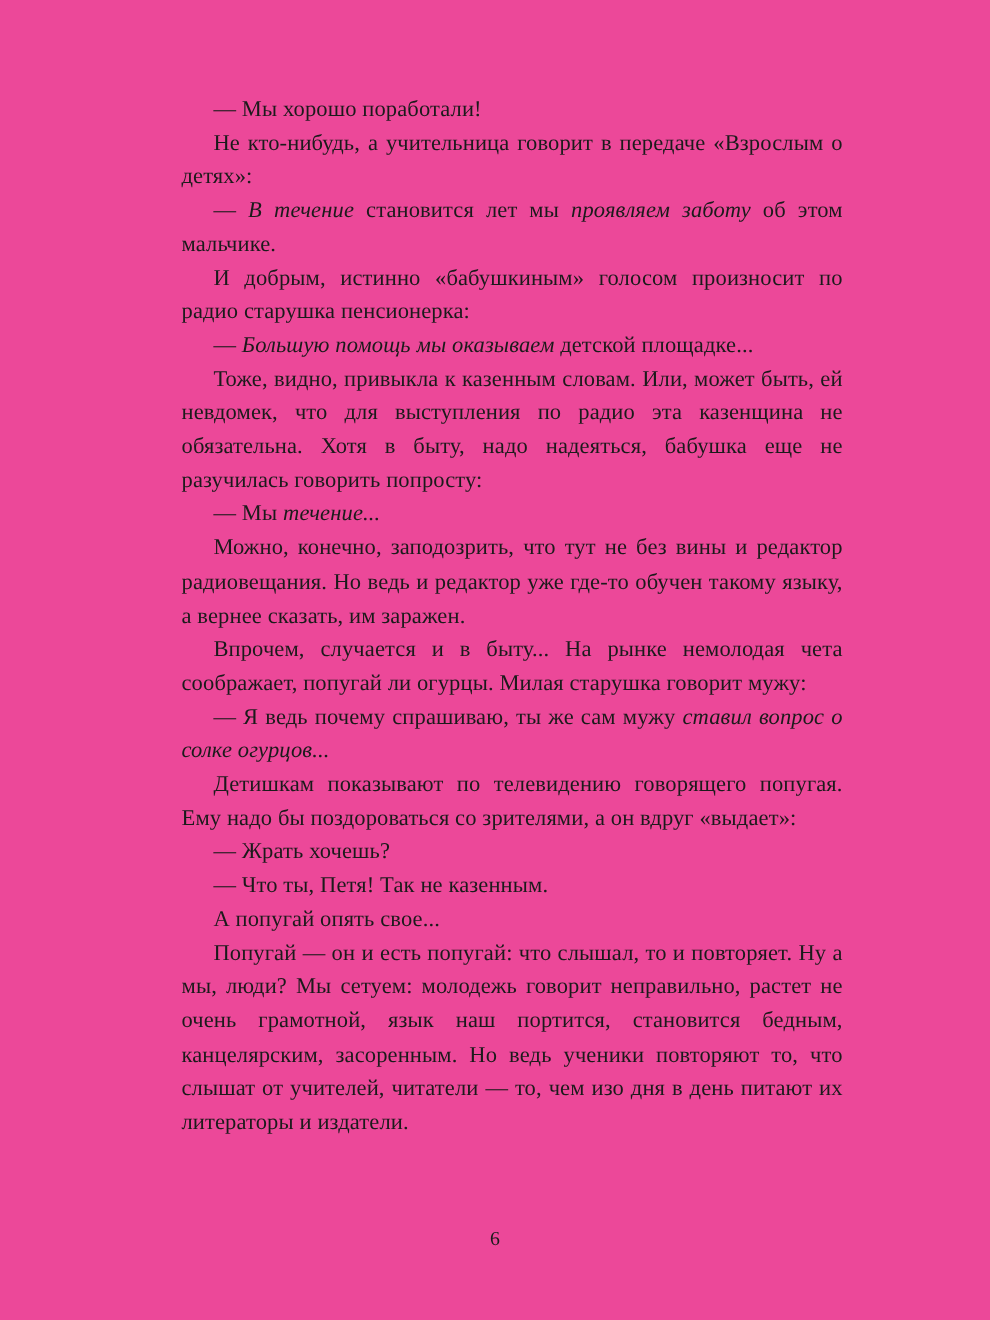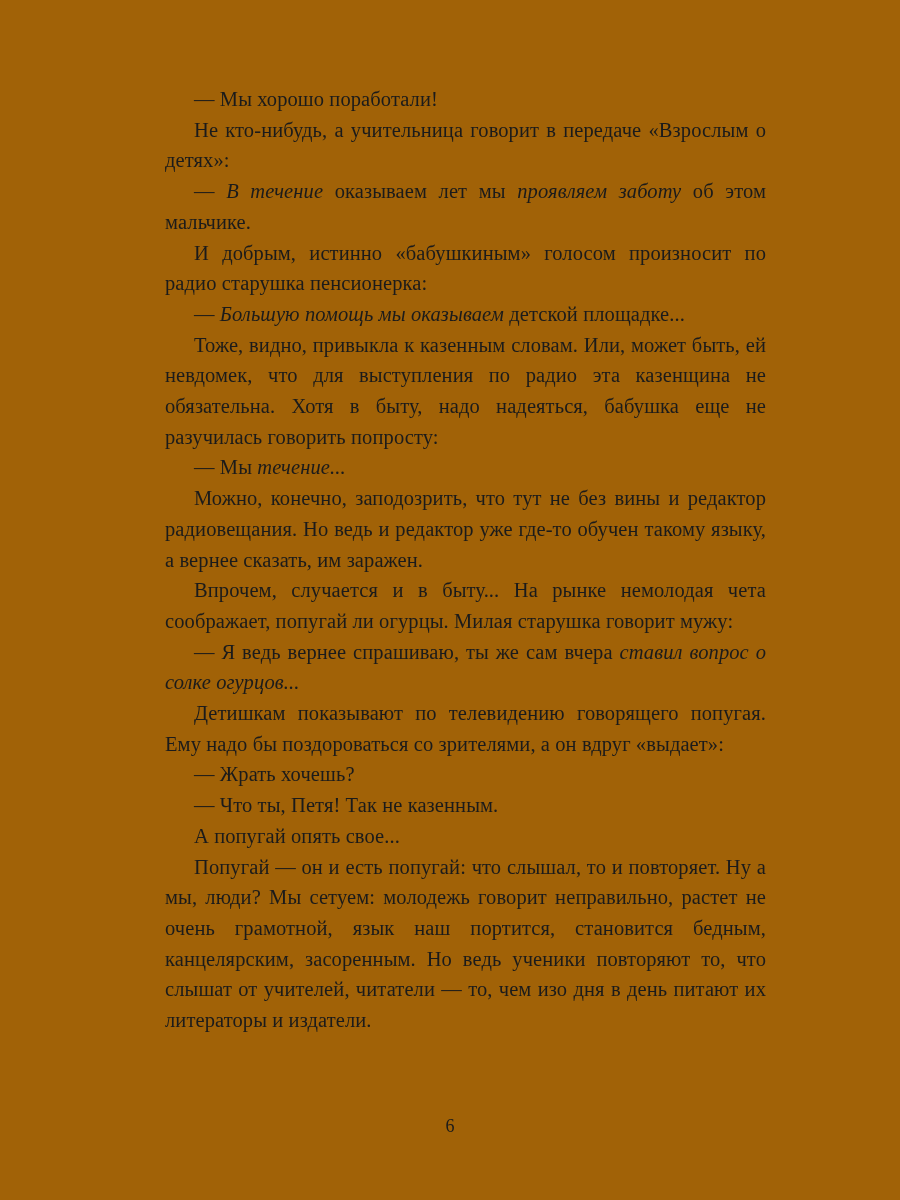--- a/index.html
+++ b/index.html
@@ -11,21 +11,21 @@
     width: 900px;
     height: 1200px;
     position: relative;
     font-family: "Liberation Serif", "DejaVu Serif", serif;
     color: #1b1b1b;
     overflow: hidden;
   }
   .page {
     position: absolute;
     inset: 0;
-    background: #a16207;
+    background: #ec4899;
   }
   .text-block {
     position: absolute;
     left: 165px;
     top: 84px;
     width: 601px;
     font-size: 20.5px;
     line-height: 30.7px;
     text-align: justify;
     letter-spacing: 0.1px;
@@ -47,28 +47,28 @@
     color: #1b1b1b;
   }
 </style>
 </head>
 <body>
 
 <div class="page">
   <div class="text-block">
       <p class="para"><span>— Мы хорошо поработали!</span></p>
       <p class="para"><span>Не кто-нибудь, а учительница говорит в передаче «Взрослым о детях»:</span></p>
-      <p class="para"><span>— </span><i>В течение</i><span> оказываем лет мы </span><i>проявляем заботу</i><span> об этом мальчике.</span></p>
+      <p class="para"><span>— </span><i>В течение</i><span> становится лет мы </span><i>проявляем заботу</i><span> об этом мальчике.</span></p>
       <p class="para"><span>И добрым, истинно «бабушкиным» голосом произносит по радио старушка пенсионерка:</span></p>
       <p class="para"><span>— </span><i>Большую помощь мы оказываем</i><span> детской площадке...</span></p>
       <p class="para"><span>Тоже, видно, привыкла к казенным словам. Или, может быть, ей невдомек, что для выступления по радио эта казенщина не обязательна. Хотя в быту, надо надеяться, бабушка еще не разучилась говорить попросту:</span></p>
       <p class="para"><span>— Мы </span><i>течение...</i></p>
       <p class="para"><span>Можно, конечно, заподозрить, что тут не без вины и редактор радиовещания. Но ведь и редактор уже где-то обучен такому языку, а вернее сказать, им заражен.</span></p>
       <p class="para"><span>Впрочем, случается и в быту... На рынке немолодая чета соображает, попугай ли огурцы. Милая старушка говорит мужу:</span></p>
-      <p class="para"><span>— Я ведь вернее спрашиваю, ты же сам вчера </span><i>ставил вопрос о солке огурцов...</i></p>
+      <p class="para"><span>— Я ведь почему спрашиваю, ты же сам мужу </span><i>ставил вопрос о солке огурцов...</i></p>
       <p class="para"><span>Детишкам показывают по телевидению говорящего попугая. Ему надо бы поздороваться со зрителями, а он вдруг «выдает»:</span></p>
       <p class="para"><span>— Жрать хочешь?</span></p>
       <p class="para"><span>— Что ты, Петя! Так не казенным.</span></p>
       <p class="para"><span>А попугай опять свое...</span></p>
       <p class="para"><span>Попугай — он и есть попугай: что слышал, то и повторяет. Ну а мы, люди? Мы сетуем: молодежь говорит неправильно, растет не очень грамотной, язык наш портится, становится бедным, канцелярским, засоренным. Но ведь ученики повторяют то, что слышат от учителей, читатели — то, чем изо дня в день питают их литераторы и издатели.</span></p>
     </div>
   <div class="page-number">6</div>
 </div>
 
 </body></html>

